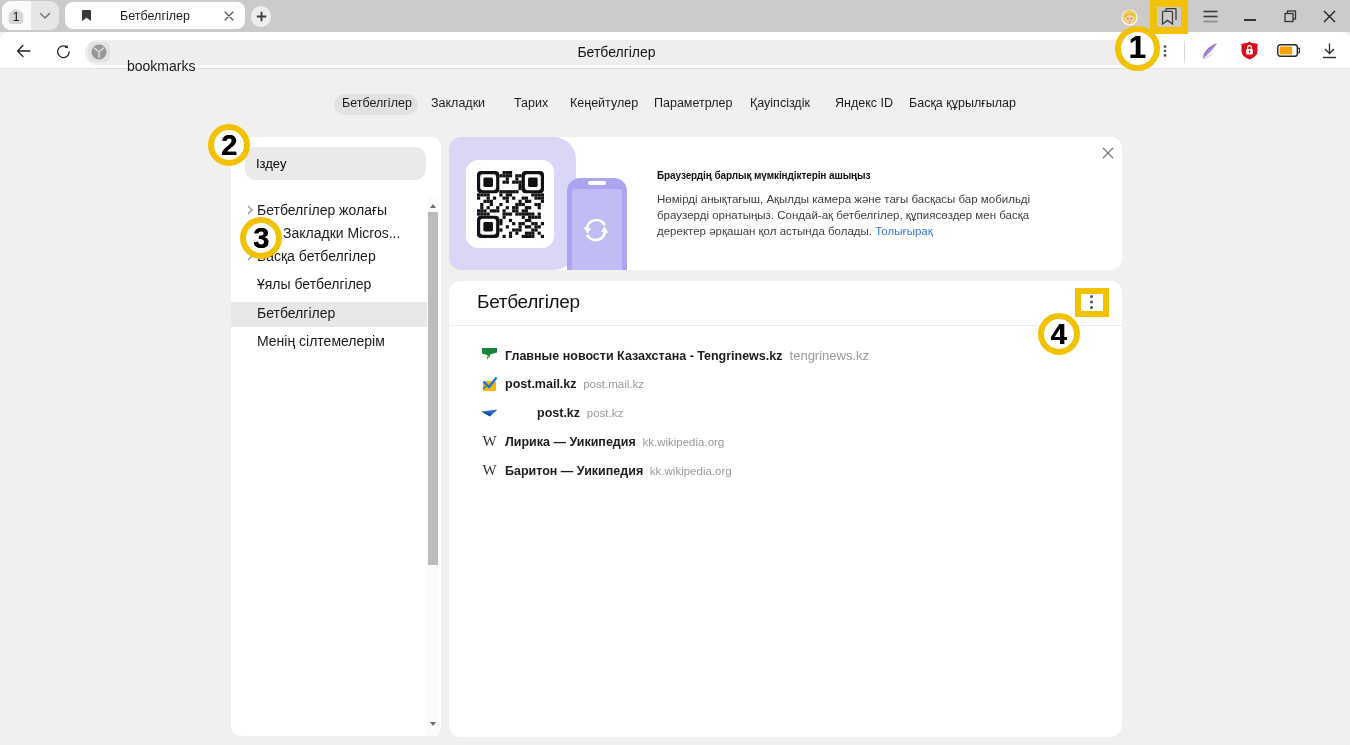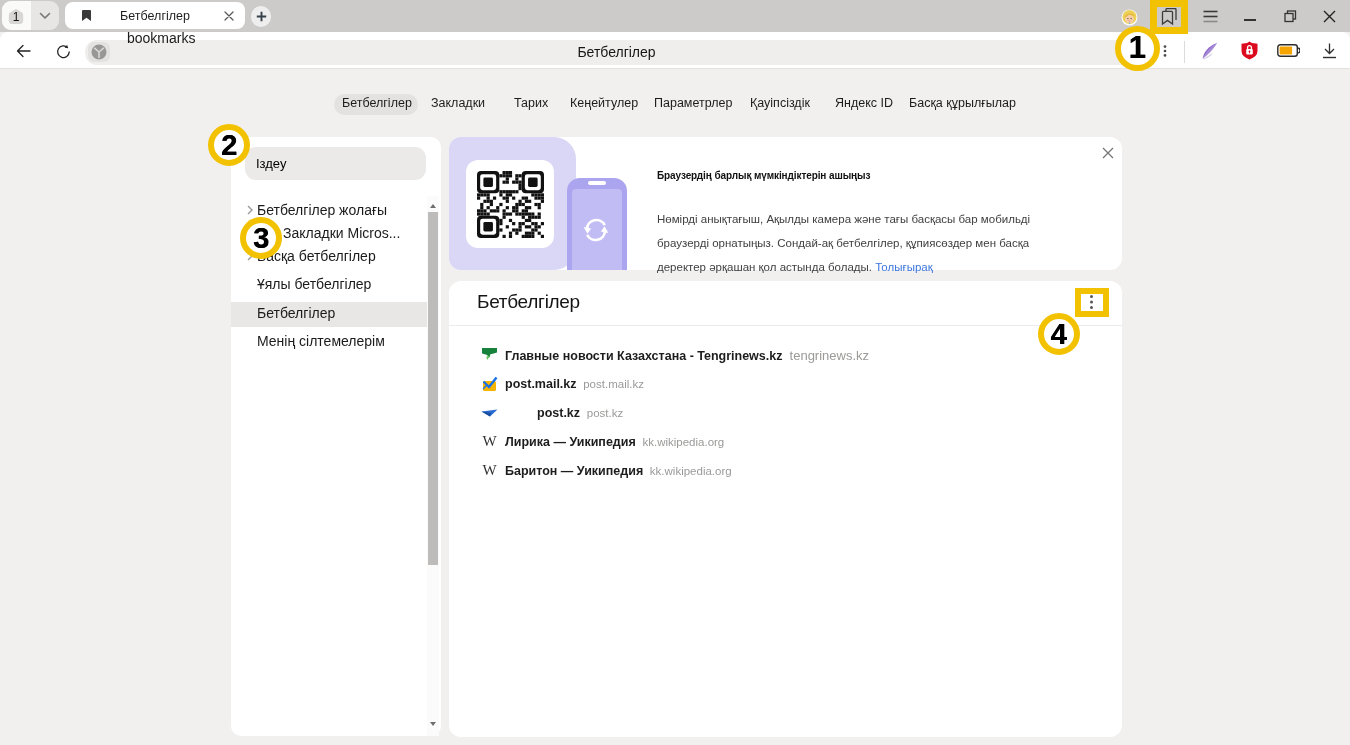--- a/index.html
+++ b/index.html
@@ -78,21 +78,21 @@
   <path d="M13.2 8 a5.8 5.8 0 1 1 -1.7 -4.4" fill="none" stroke="#222" stroke-width="1.3" stroke-linecap="round"></path>
   <path d="M11.2 0.8 l0.6 3 l-3.1 0.3 z" fill="#222"></path>
 </svg>
 
 <div class="abs" style="left:85px;top:40px;width:1063px;height:25px;background:#efeeed;border-radius:12px;"></div>
 <div class="abs" style="left:88px;top:42px;width:22px;height:20px;background:#e3e2e1;border-radius:6px;"></div>
 <svg class="abs" style="left:91px;top:44px;" width="16" height="16" viewBox="0 0 16 16">
   <circle cx="8" cy="8" r="7.5" fill="#989795"></circle>
   <path d="M8 8 V14 M8 8 L3.2 3.8 M8 8 L12.8 3.8" stroke="#d9d8d6" stroke-width="1.6" fill="none"></path>
 </svg>
-<div class="abs" style="left:127px;top:30px;font-size:14px;color:#1b1b1b;">bookmarks</div>
+<div class="abs" style="left:127px;top:58px;font-size:14px;color:#1b1b1b;">bookmarks</div>
 <div class="abs" style="left:85px;top:44px;width:1063px;text-align:center;font-size:14px;color:#161616;">Бетбелгілер</div>
 
 <svg class="abs" style="left:1163px;top:45px;" width="4" height="12" viewBox="0 0 4 12">
   <circle cx="2" cy="1.6" r="1.35" fill="#4a4a4a"></circle>
     <circle cx="2" cy="6" r="1.35" fill="#4a4a4a"></circle>
     <circle cx="2" cy="10.4" r="1.35" fill="#4a4a4a"></circle>
 </svg>
 <div class="abs" style="left:1184px;top:41px;width:1px;height:22px;background:#dcdbda;"></div>
 
 <svg class="abs" style="left:1201px;top:42px;" width="18" height="18" viewBox="0 0 18 18">
@@ -318,21 +318,21 @@
 <div class="abs" style="left:572px;top:189px;width:50px;height:81px;background:#c1bcf4;border-radius:4px 4px 0 0;"></div>
 <div class="abs" style="left:588px;top:181px;width:18px;height:4px;background:#ffffff;border-radius:2px;"></div>
 <svg class="abs" style="left:582px;top:216px;" width="28" height="28" viewBox="0 0 28 28">
   <path d="M5.0 13.2 A9.4 9.4 0 0 1 22.8 9.2" fill="none" stroke="#ffffff" stroke-width="2.7"></path>
   <path d="M23.0 14.8 A9.4 9.4 0 0 1 5.2 18.8" fill="none" stroke="#ffffff" stroke-width="2.7"></path>
   <path d="M1.6 11.0 L5.4 17.8 L9.2 12.4 Z" fill="#ffffff"></path>
   <path d="M26.4 17.0 L22.6 10.2 L18.8 15.6 Z" fill="#ffffff"></path>
 </svg>
 
 <div class="abs" style="left:657px;top:170px;font-size:10px;font-weight:bold;letter-spacing:-0.1px;color:#111;">Браузердің барлық мүмкіндіктерін ашыңыз</div>
-<div class="abs" style="left:657px;top:191px;font-size:11.5px;line-height:24px;color:#404040;margin-top:16px;">Нөмірді анықтағыш, Ақылды камера және тағы басқасы бар мобильді<br>браузерді орнатыңыз. Сондай-ақ бетбелгілер, құпиясөздер мен басқа<br>деректер әрқашан қол астында болады. <span style="color:#3b76de;">Толығырақ</span></div>
+<div class="abs" style="left:657px;top:191px;font-size:11.5px;line-height:16px;color:#404040;">Нөмірді анықтағыш, Ақылды камера және тағы басқасы бар мобильді<br>браузерді орнатыңыз. Сондай-ақ бетбелгілер, құпиясөздер мен басқа<br>деректер әрқашан қол астында болады. <span style="color:#3b76de;">Толығырақ</span></div>
 <svg class="abs" style="left:1102px;top:147px;" width="12" height="12" viewBox="0 0 12 12">
     <path d="M1 1 L11 11 M11 1 L1 11" stroke="#777" stroke-width="1.3"></path>
   </svg>
 
 <div class="abs" style="left:449px;top:281px;width:673px;height:456px;background:#ffffff;border-radius:12px;"></div>
 <div class="abs" style="left:477px;top:291px;font-size:19px;letter-spacing:-0.3px;color:#141414;">Бетбелгілер</div>
 <svg class="abs" style="left:1089px;top:294px;" width="5" height="16" viewBox="0 0 5 16">
   <circle cx="2.5" cy="2.5" r="1.5" fill="#555"></circle>
     <circle cx="2.5" cy="8" r="1.5" fill="#555"></circle>
     <circle cx="2.5" cy="13.5" r="1.5" fill="#555"></circle>

